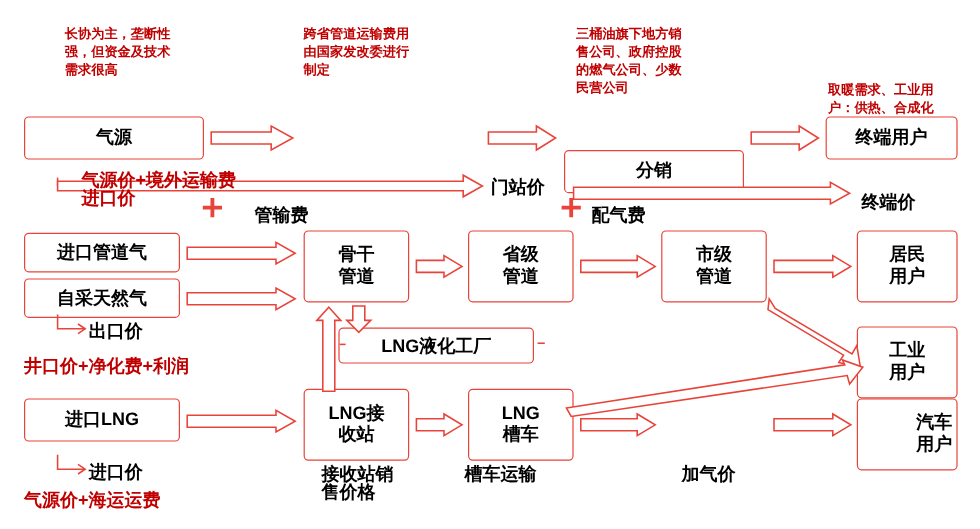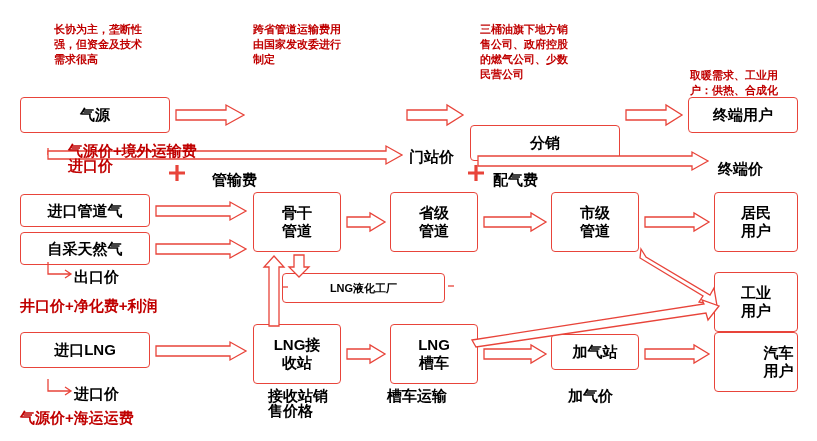--- a/index.html
+++ b/index.html
@@ -44,21 +44,21 @@
     font-size: 15px;
     font-weight: bold;
     line-height: 18px;
     display: flex;
     align-items: center;
     justify-content: center;
     text-align: center;
     white-space: pre-line;
   }
   .box.small {
-    font-size: 11px;
+    font-size: 15px;
     line-height: 17px;
   }
   .arrow {
     position: absolute;
   }
   .arrow svg {
     display: block;
     overflow: visible;
   }
   .plus {
@@ -150,21 +150,20 @@
   <div class="box" style="left:714px; top:192px; width:84px; height:60px;">居民
 用户</div>
   <div class="box small" style="left:282px; top:273px; width:163px; height:30px;">LNG液化工厂</div>
   <div class="box" style="left:714px; top:272px; width:84px; height:60px;">工业
 用户</div>
   <div class="box" style="left:20px; top:332px; width:130px; height:36px;">进口LNG</div>
   <div class="box" style="left:253px; top:324px; width:88px; height:60px;">LNG接
 收站</div>
   <div class="box" style="left:390px; top:324px; width:88px; height:60px;">LNG
 槽车</div>
-  <div class="box" style="left:551px; top:334px; width:88px; height:36px;">加气站</div>
   <div class="box" style="left:714px; top:332px; width:84px; height:60px;padding-left:45px;">汽车
 用户</div>
 
   <div class="arrow" style="left:156px; top:202px;">
     <svg width="92" height="18" viewBox="0 0 92 18">
         <polygon points="0,4 74,4 74,0 90,9 74,18 74,14 0,14" fill="#ffffff" stroke="#e8443a" stroke-width="1.3"></polygon>
       </svg>
   </div>
 
   <div class="arrow" style="left:156px; top:240px;">

